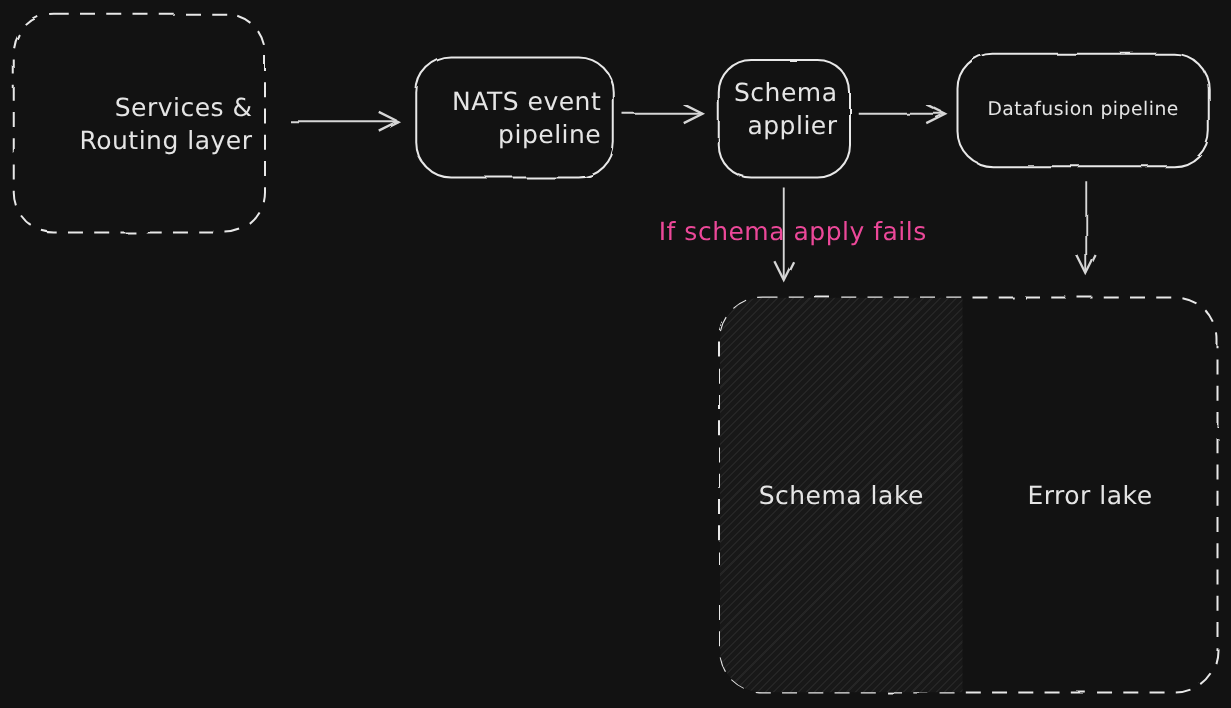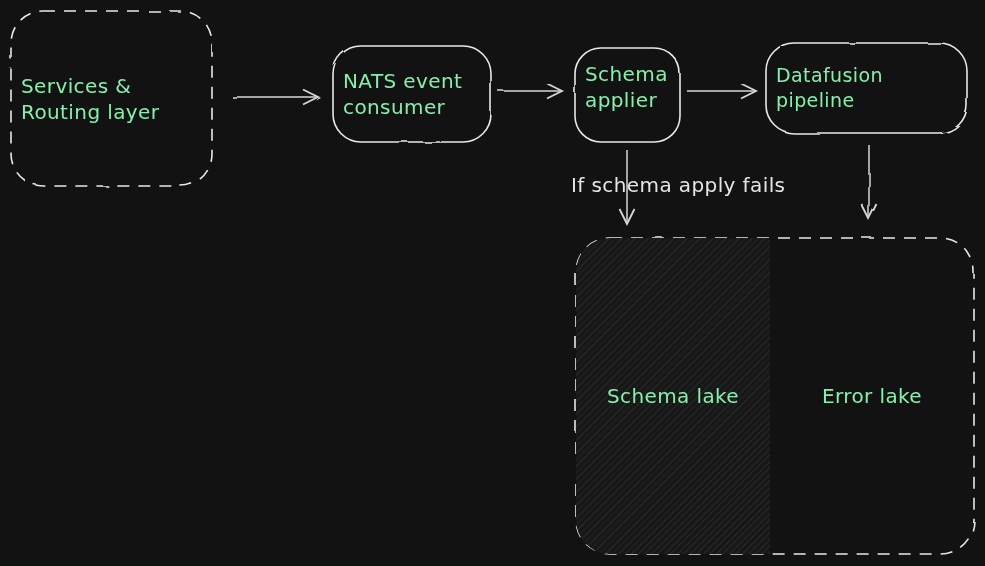--- a/index.html
+++ b/index.html
@@ -8,35 +8,34 @@
     width:985px;height:566px;
     background:#121212;
     font-family:"DejaVu Sans", sans-serif;
     color:#e7e7e7;
     overflow:hidden;
   }
   #shapes{position:absolute;left:0;top:0;}
   .node-label{
     position:absolute;
     display:flex;align-items:center;justify-content:center;
-    text-align:left;
+    text-align:right;
     font-size:20px;line-height:1.3;
     letter-spacing:.4px;
-    color:#86efac;
+    color:#e5e5e5;
     box-sizing:border-box;
     padding:0 10px;
   }
   .edge-label{
     position:absolute;
     font-size:20px;line-height:1.25;
     letter-spacing:.4px;
     text-align:center;
-    color:#e5e5e5;
+    color:#ec4899;
     white-space:nowrap;
-    margin-left:44px;
   }
   .lake-container{
     position:absolute;
     left:576px;top:238px;width:398px;height:316px;
     border-radius:34px;
     overflow:hidden;
     box-sizing:border-box;
   }
   .hatch{
     position:absolute;left:0;top:0;
@@ -82,25 +81,25 @@
       <line x1="869" y1="145" x2="869" y2="219"></line>
     </g>
   </svg>
 
   <div class="lake-container">
     <div class="hatch"></div>
   </div>
 
   <div class="node-label" style="left:11px;top:11px;width:201px;height:175px;">Services &amp; Routing layer</div>
 
-  <div class="node-label" style="left:333px;top:46px;width:158px;height:96px;">NATS event consumer</div>
+  <div class="node-label" style="left:333px;top:46px;width:158px;height:96px;">NATS event pipeline</div>
 
   <div class="node-label" style="left:575px;top:40px;width:105px;height:94px;">Schema applier</div>
 
-  <div class="node-label" style="left:766px;top:43px;width:201px;height:90px;font-size:19px;">Datafusion pipeline</div>
+  <div class="node-label" style="left:766px;top:43px;width:201px;height:90px;font-size:15px;">Datafusion pipeline</div>
 
   <div class="node-label" style="left:576px;top:238px;width:194px;height:316px;">Schema lake</div>
 
   <div class="node-label" style="left:770px;top:238px;width:204px;height:316px;">Error lake</div>
 
   <div class="edge-label" style="left:527px;top:173px;width:212px;">If schema apply fails</div>
 
 </div>
 
 </body></html>

